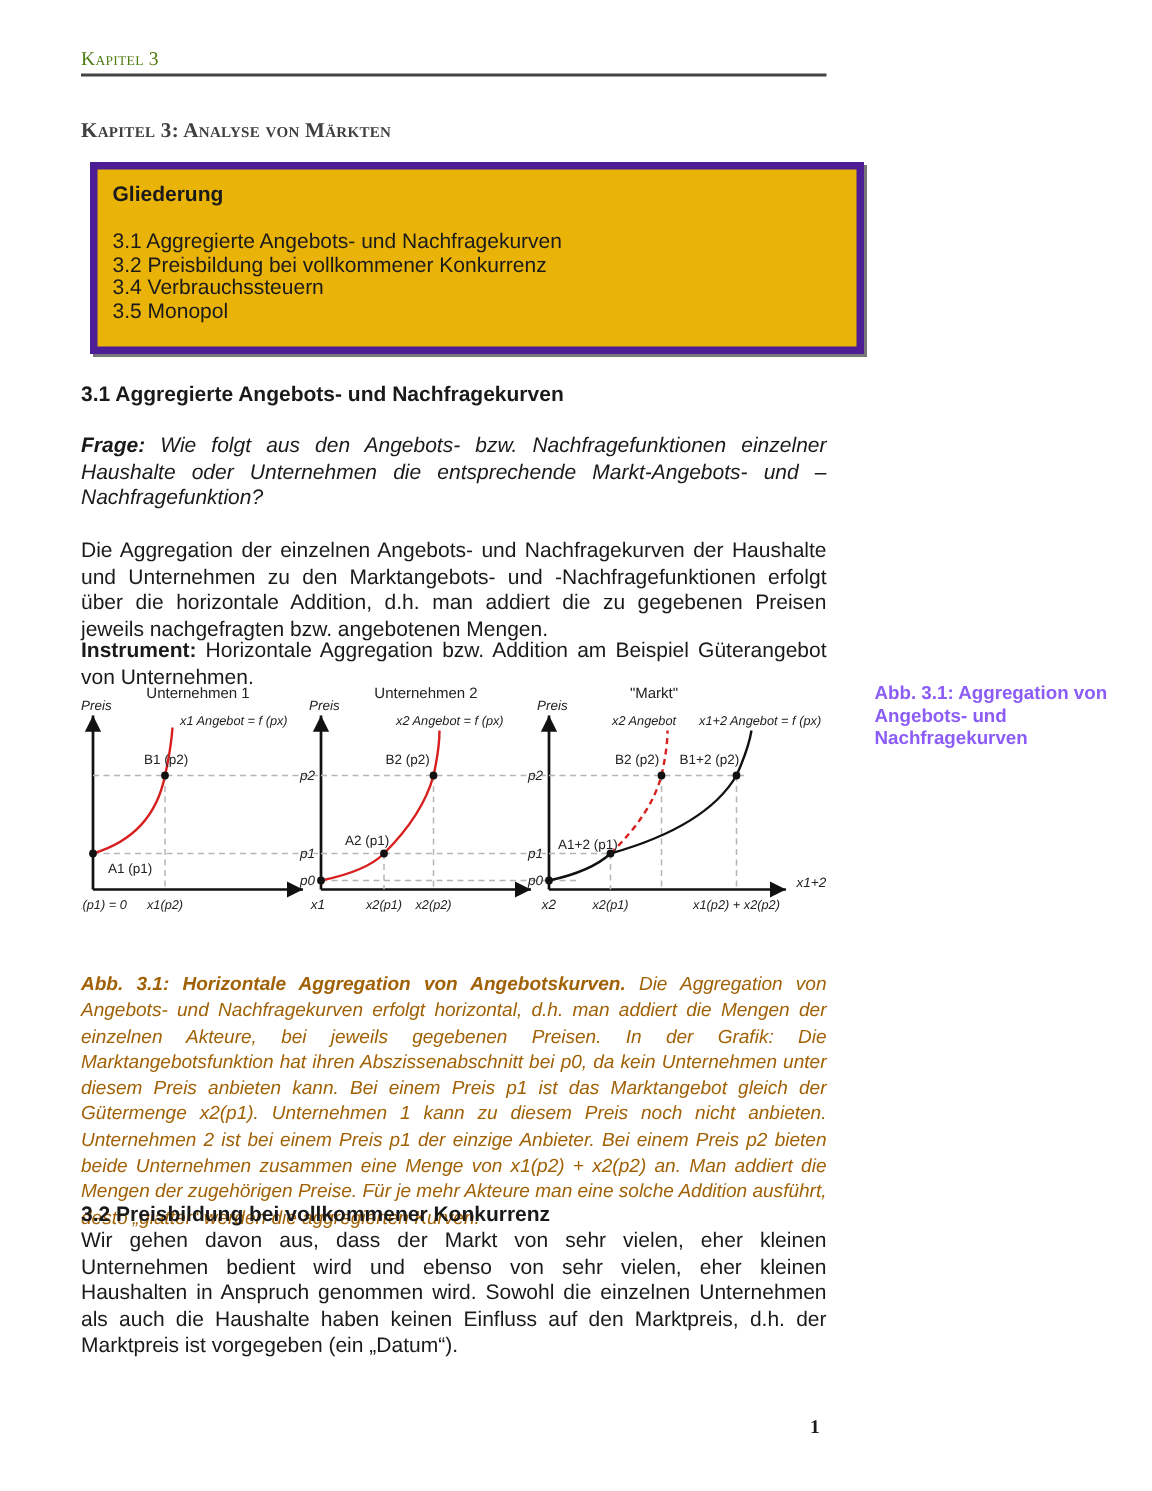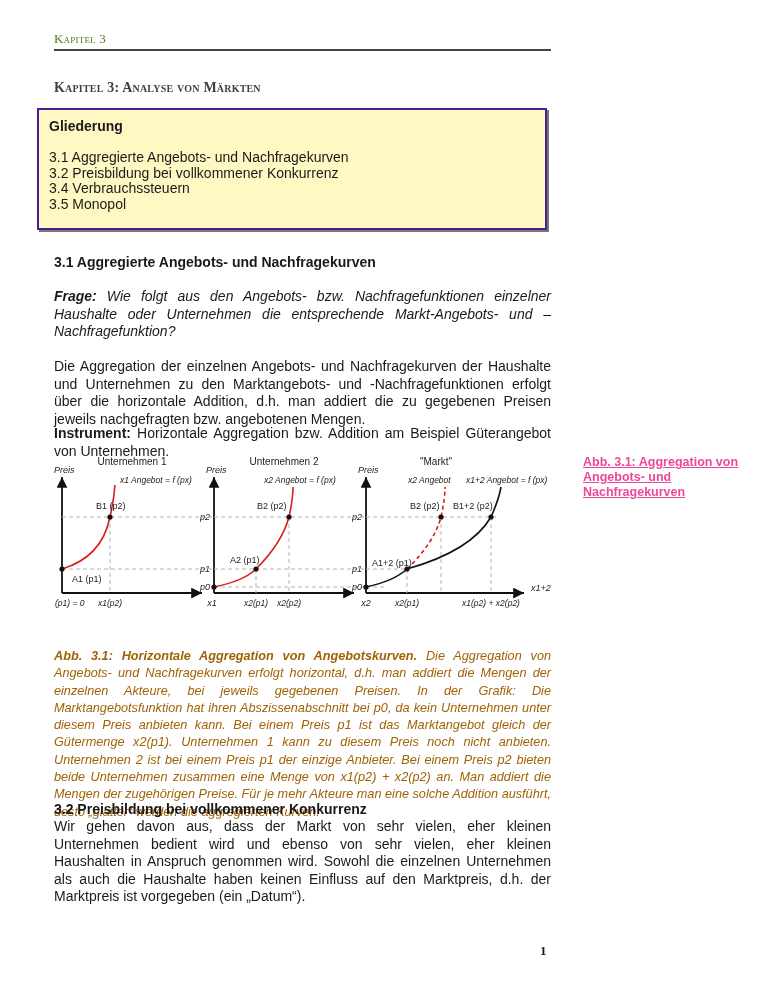--- a/index.html
+++ b/index.html
@@ -1,30 +1,30 @@
 <!DOCTYPE html>
 <html><head>
 <meta charset="utf-8">
 <style>
   html, body { margin:0; padding:0; background:#ffffff; }
   body { width:768px; height:994px; position:relative; overflow:hidden; font-family:"Liberation Sans", sans-serif; color:#1a1a1a; }
   .abs { position:absolute; }
   .running-head { left:54px; top:31px; font-family:Liberation Serif, serif; font-size:13px; font-variant:small-caps; color:#4d7c0f; letter-spacing:0.2px; }
   .head-rule { left:54px; top:49px; width:497px; height:2px; background:#444; }
   .chapter-title { left:54px; top:80px; font-family:"Liberation Serif", serif; font-weight:bold; font-size:14px; font-variant:small-caps; color:#404040; letter-spacing:0.2px; }
-  .toc-box { left:37px; top:108px; width:506px; height:118px; border:2px solid #4c1d95; box-shadow:2px 2px 0 #777; background:#fef9c3; }
+  .toc-box { left:60px; top:108px; width:506px; height:118px; border:5px solid #4c1d95; box-shadow:2px 2px 0 #777; background:#eab308; }
   .toc-title { position:absolute; left:10px; top:8px; font-weight:bold; font-size:14px; }
   .toc-list { position:absolute; left:10px; top:40px; font-size:14px; line-height:15.5px; }
   .section-h { left:54px; top:254px; font-weight:bold; font-size:14px; }
   .para { left:54px; width:497px; font-size:14px; line-height:17.5px; text-align:justify; }
   .q { top:288px; font-style:italic; }
   .q b { font-weight:bold; }
   .p1 { top:347px;margin-top:11px; }
   .p2 { top:425px; }
-  .side-caption { left:583px; top:455px; width:180px; font-weight:bold; font-size:12.5px; line-height:15px; color:#ec4899;text-decoration:underline; }
+  .side-caption { left:583px; top:455px; width:180px; font-weight:bold; font-size:12.5px; line-height:15px; color:#8b5cf6; }
   .fig { left:54px; top:455px; width:510px; height:165px; }
   .fig svg text { font-family:"Liberation Sans", sans-serif; }
   .fig-caption { left:54px; top:648px; width:497px; font-style:italic; font-size:12.7px; line-height:17.3px; color:#a16207; text-align:justify; }
   .fig-caption b { font-weight:bold; }
   .sec2-h { left:54px; top:801px; font-weight:bold; font-size:14px; }
   .sec2 { top:818px; }
   .page-num { left:540px; top:943px; font-family:"Liberation Serif", serif; font-weight:bold; font-size:13px; }
 </style>
 </head>
 <body>

